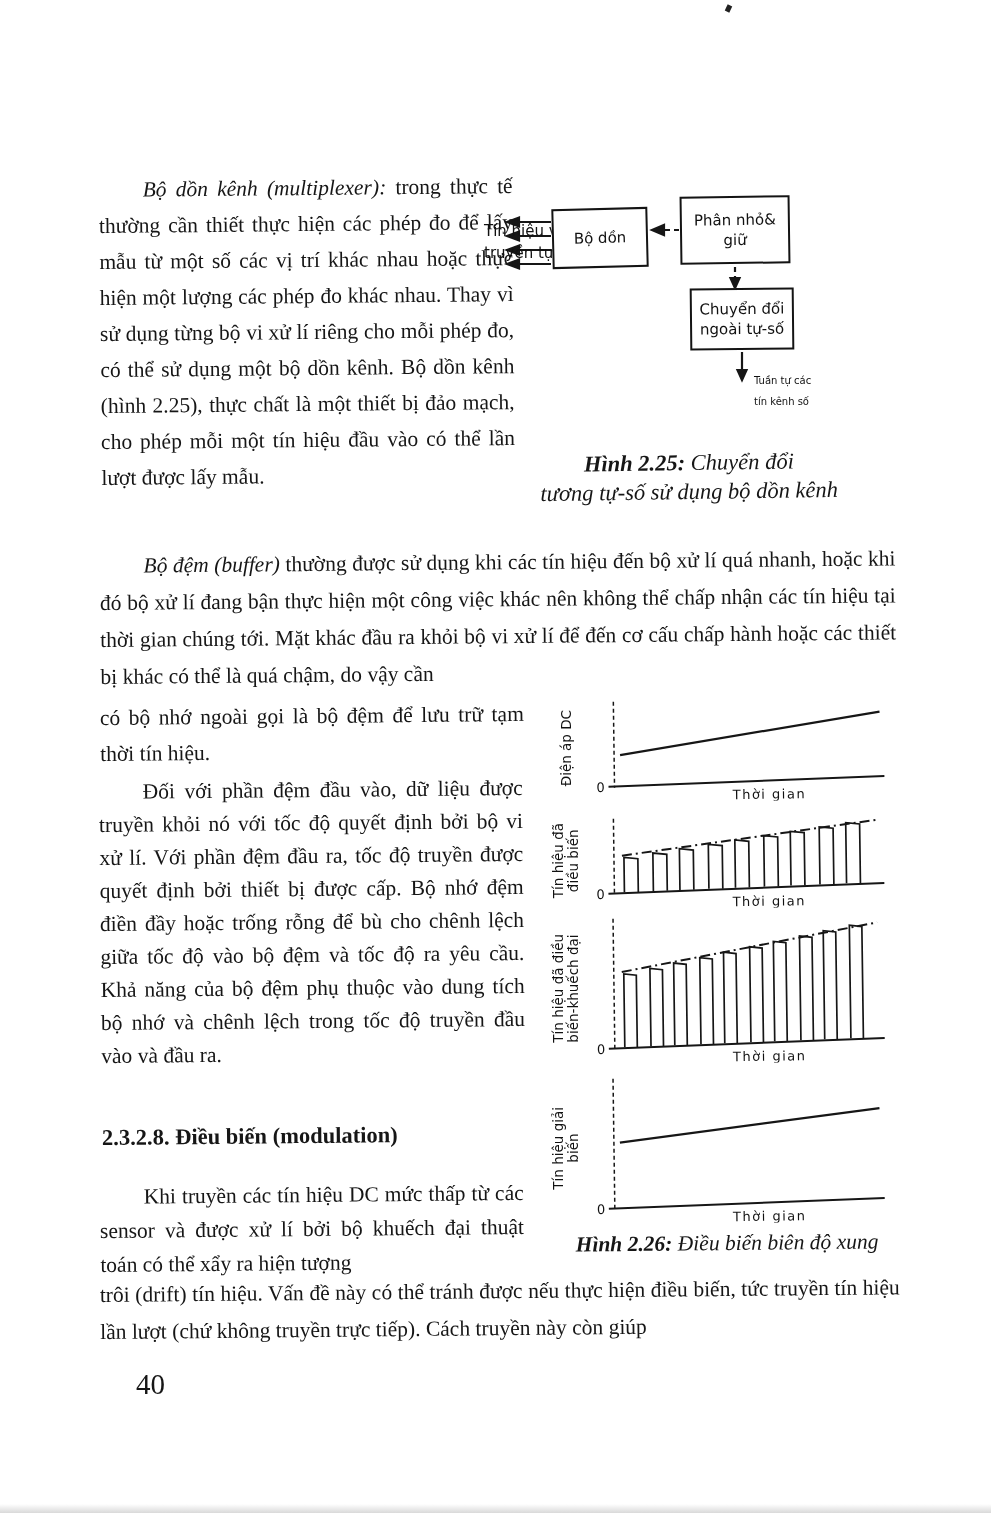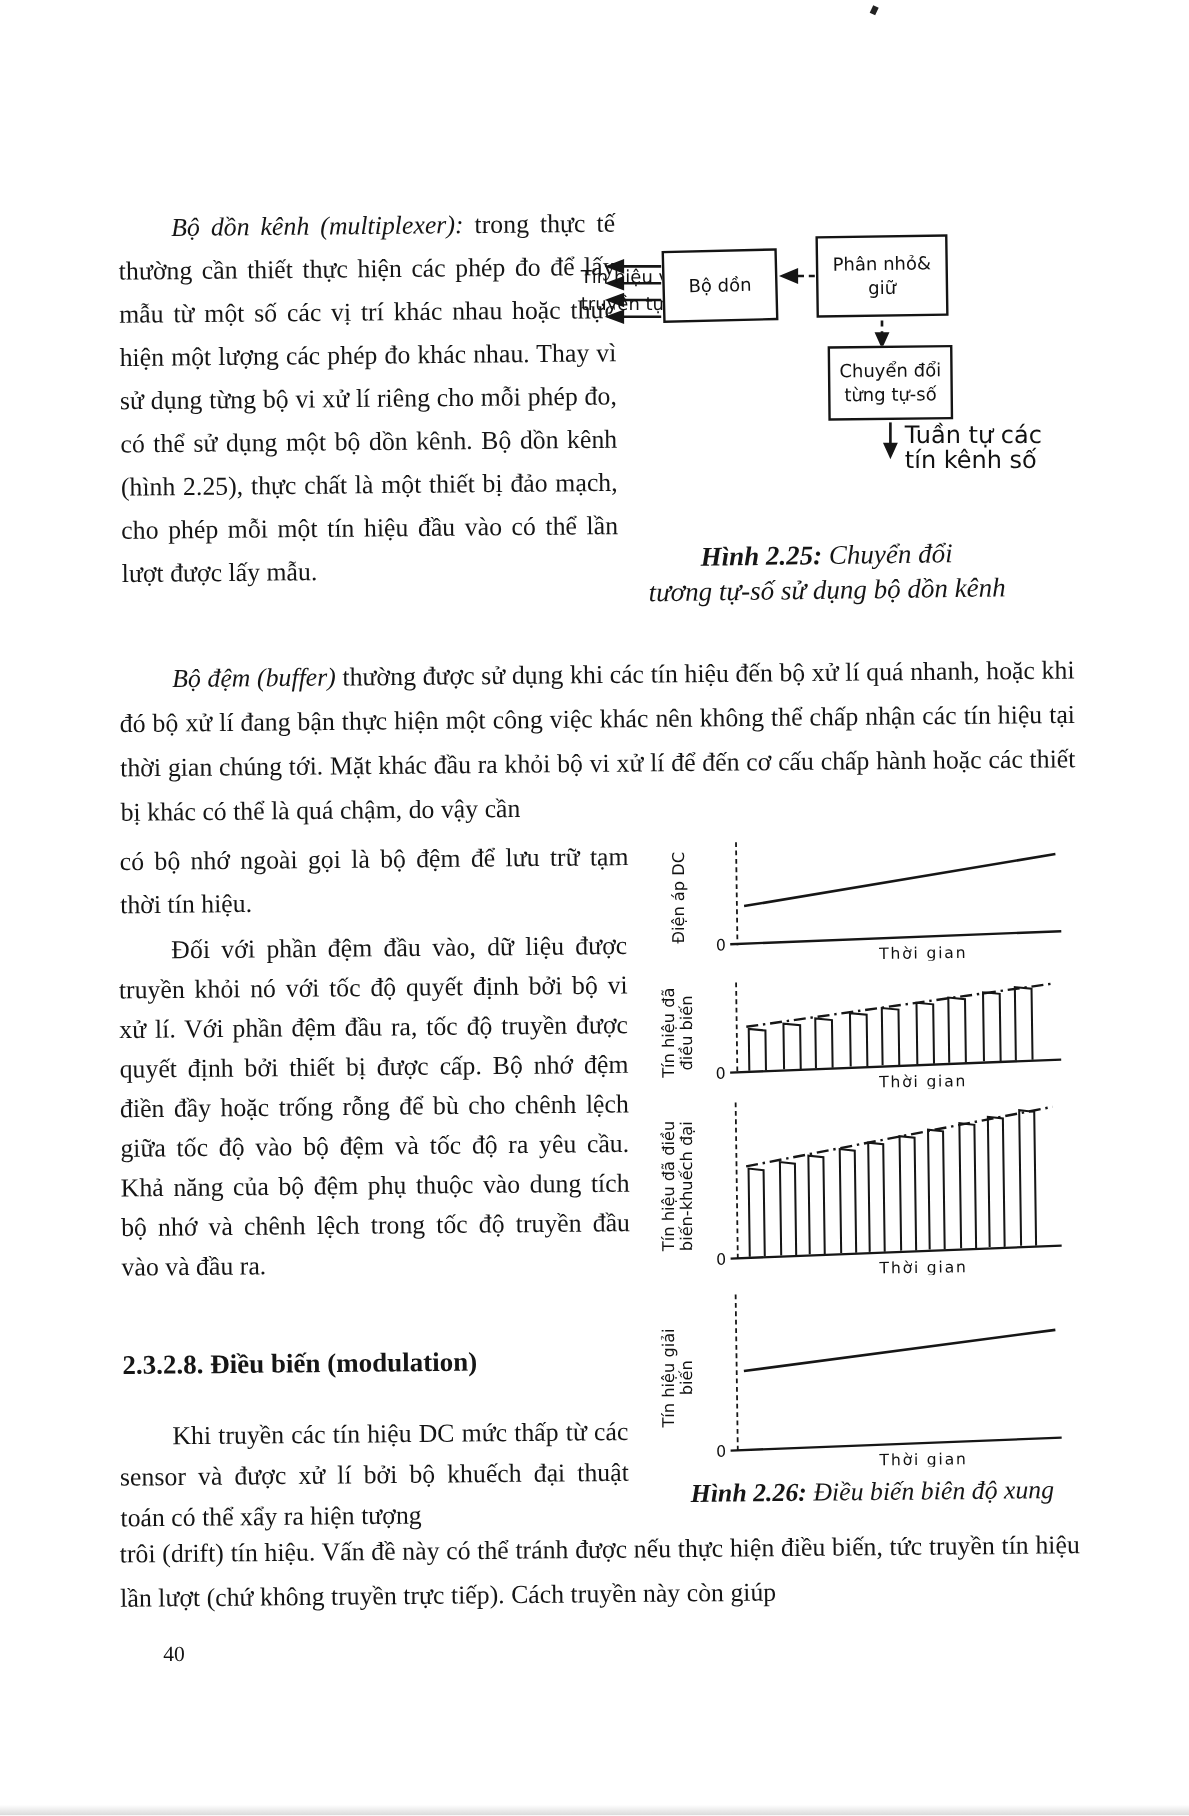--- a/index.html
+++ b/index.html
@@ -15,28 +15,28 @@
   .lead{font-style:italic;}
 
   #p1{left:100px;top:172px;width:414px;}
   #p2{left:100px;top:548px;width:796px;line-height:37px;}
   #p2c{left:100px;top:700px;width:424px;}
   #p3{left:100px;top:776px;width:424px;line-height:33px;}
   #hd{position:absolute;left:102px;top:1125px;margin:0;font-size:22.5px;font-weight:bold;
       transform:rotate(-0.55deg);transform-origin:0 50%;}
   #p4a{left:100px;top:1180px;width:424px;line-height:34px;}
   #p4b{left:100px;top:1277px;width:800px;line-height:37px;}
-  #pageno{position:absolute;left:136px;top:1368px;font-size:18px;}
+  #pageno{position:absolute;left:136px;top:1368px;font-size:29px;}
 
   
   #fig225{position:absolute;left:480px;top:170px;width:415px;height:365px;}
   #fig225 svg{position:absolute;left:0;top:0;}
   .dlabel{position:absolute;font-family:"DejaVu Sans",sans-serif;font-size:15px;line-height:22px;color:#111;}
   #inlab{left:4px;top:6px;margin-top:44px;}
-  #outlab{left:274px;top:182px;font-size:20px;line-height:21px;}
+  #outlab{left:274px;top:200px;font-size:10px;line-height:21px;}
   .dbox{position:absolute;box-sizing:border-box;border:2px solid #141414;background:#fff;
         display:flex;flex-direction:column;align-items:center;justify-content:center;
         font-family:"DejaVu Sans",sans-serif;font-size:15px;line-height:20px;color:#111;}
   #boxmux{left:72px;top:38px;width:96px;height:60px;transform:rotate(-1.4deg);}
   #boxsh{left:200px;top:26px;width:110px;height:68px;transform:rotate(-0.8deg);}
   #boxadc{left:210px;top:118px;width:104px;height:62px;transform:rotate(-0.6deg);}
   .figcap{font-style:italic;text-align:center;}
   #cap225{position:absolute;left:18px;top:278px;width:382px;font-size:22.5px;line-height:29px;
           transform:rotate(-0.8deg);}
   #cap225 b,#cap226 b{font-weight:bold;font-style:italic;}
@@ -86,21 +86,21 @@
     </div>
     <div class="dbox" id="boxmux">
       <span>Bộ dồn</span>
     </div>
     <div class="dbox" id="boxsh">
       <div>Phân nhỏ&amp;</div>
       <div>giữ</div>
     </div>
     <div class="dbox" id="boxadc">
       <div>Chuyển đổi</div>
-      <div>từng tự-số</div>
+      <div>ngoài tự-số</div>
     </div>
     <div class="dlabel" id="outlab">
       <div>Tuần tự các</div>
       <div>tín kênh số</div>
     </div>
     <div class="figcap" id="cap225">
       <div><b>Hình 2.25:</b><span> Chuyển đổi</span></div>
       <div>tương tự-số sử dụng bộ dồn kênh</div>
     </div>
   </div>

